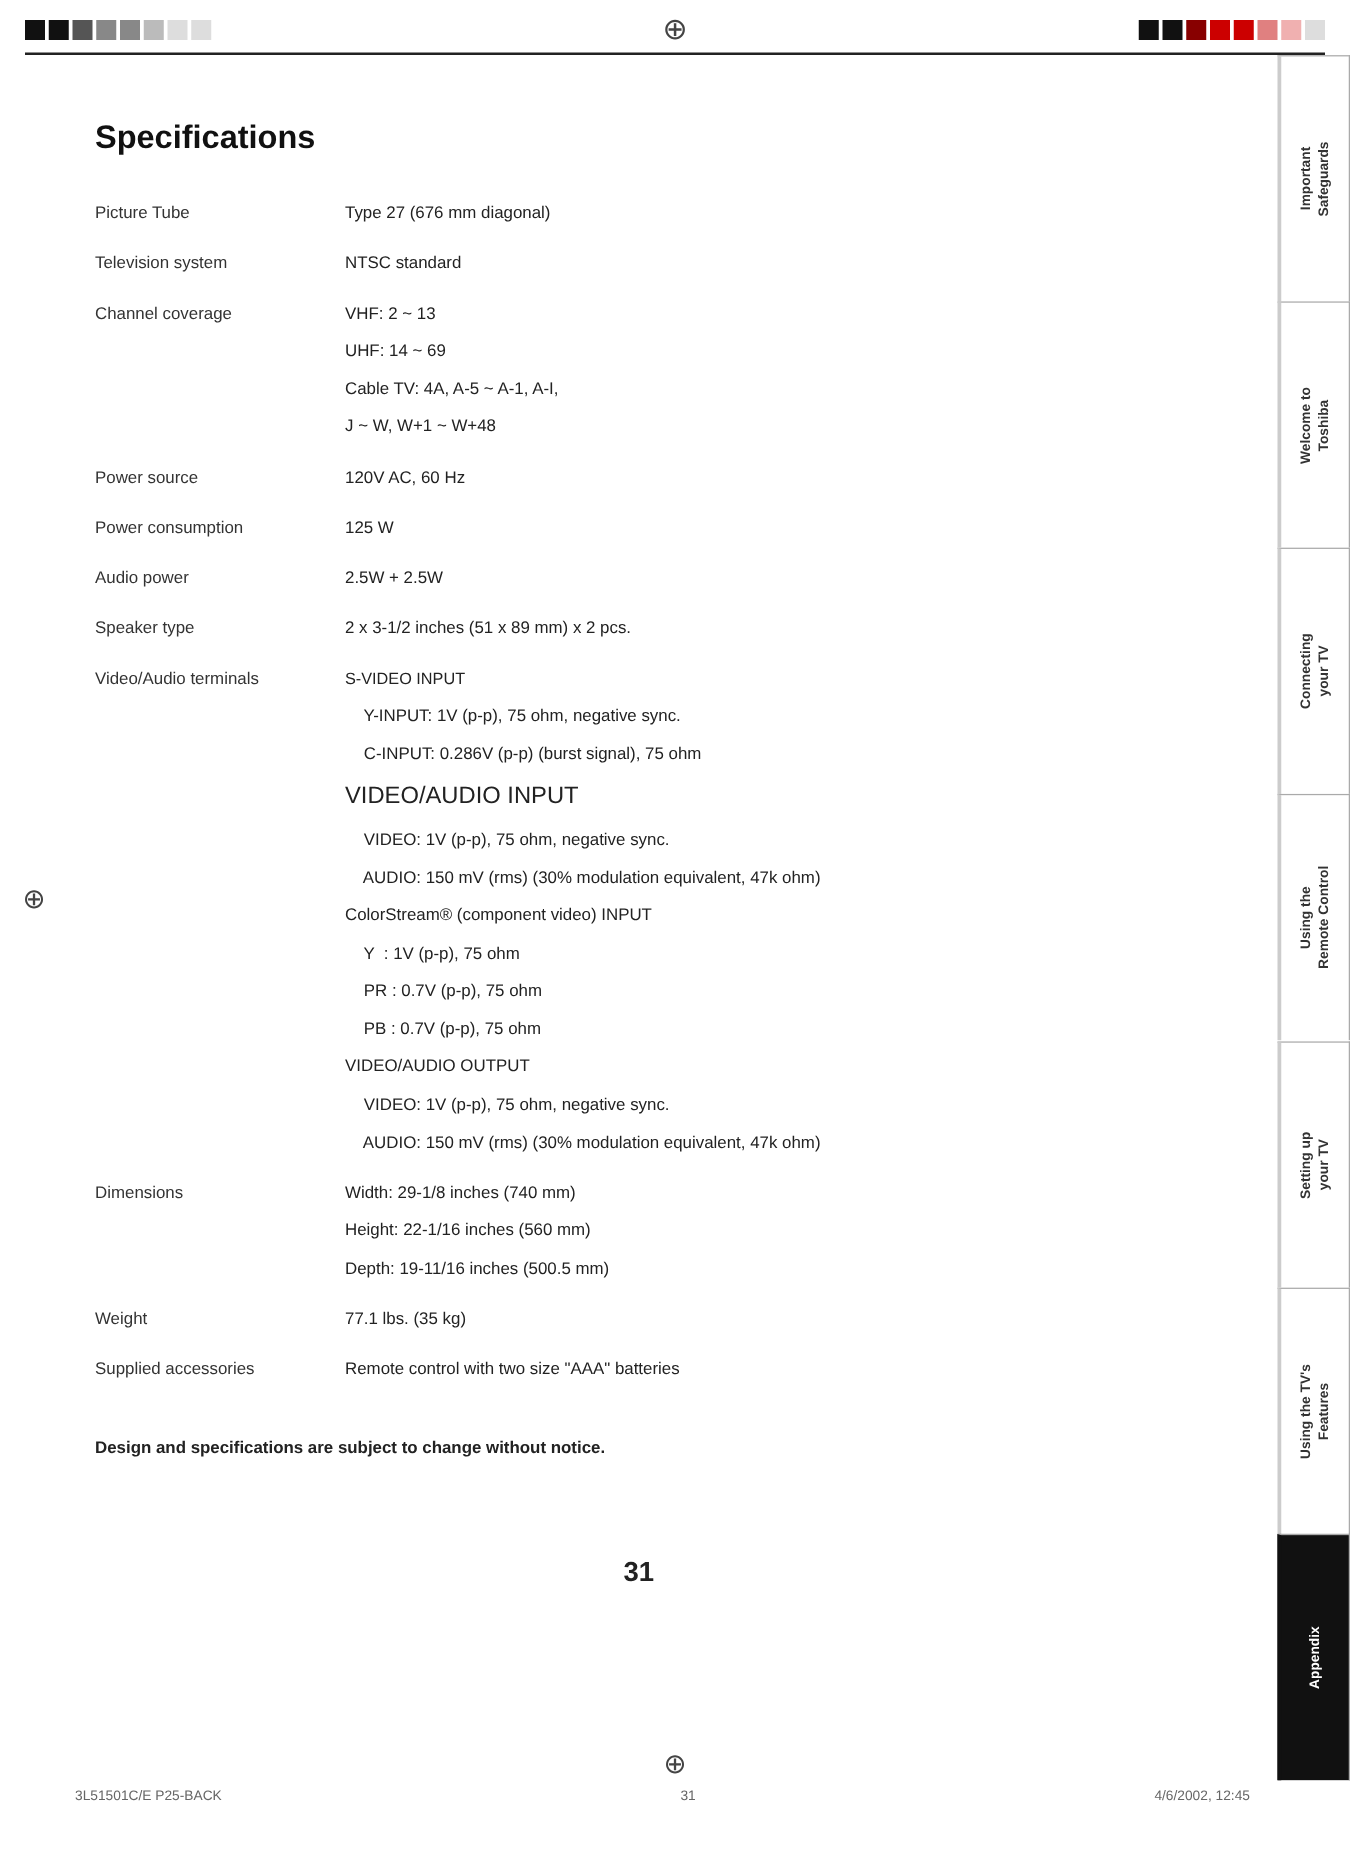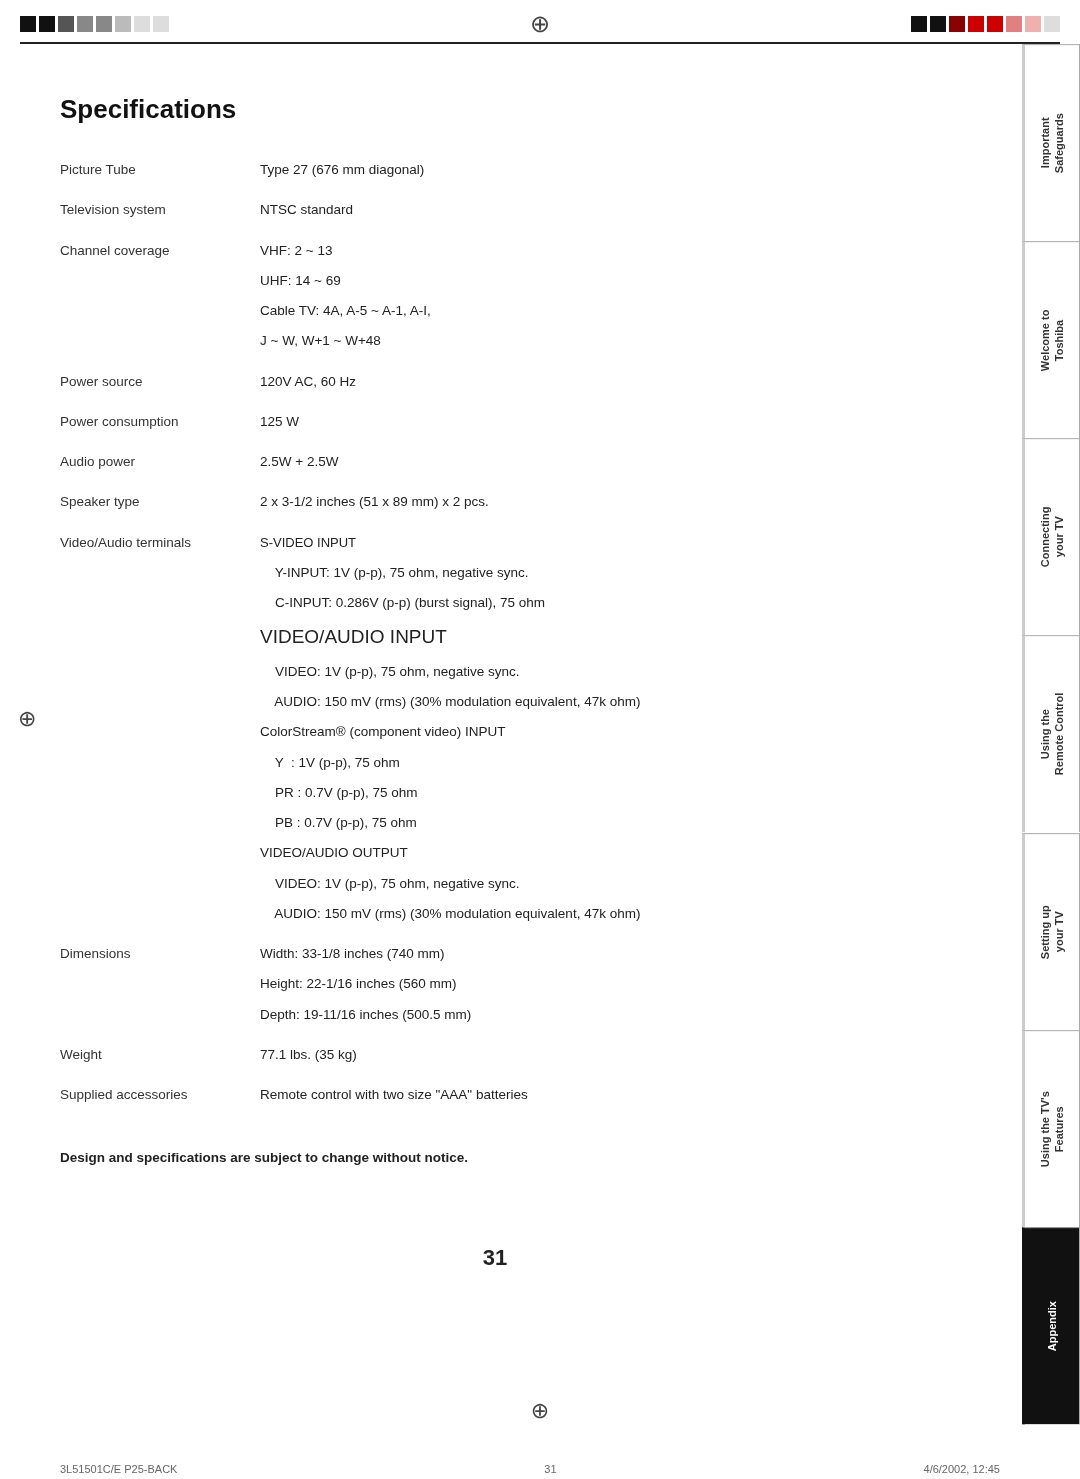--- a/index.html
+++ b/index.html
@@ -18,20 +18,21 @@
     .main-content {
       display: flex;
       padding: 0 0 0 0;
       position: relative;
     }
 
     .page-body {
       flex: 1;
       padding: 40px 30px 40px 60px;
       max-width: 960px;
+      margin-left: 16px;
     }
 
     
     .right-sidebar {
       width: 62px;
       display: flex;
       flex-direction: column;
       gap: 0;
       position: absolute;
       right: 0;
@@ -257,21 +258,21 @@
           </tr>
           <tr>
             <td class="spec-label"></td>
             <td class="spec-value" style="font-family: Arial, Helvetica, sans-serif; font-size: 13.5px; white-space: pre;">    AUDIO: 150 mV (rms) (30% modulation equivalent, 47k ohm)</td>
           </tr>
           <tr>
             <td colspan="2" style="height: 4px;"></td>
           </tr>
           <tr>
             <td class="spec-label">Dimensions</td>
-            <td class="spec-value">Width:    33-1/8 inches (740 mm)</td>
+            <td class="spec-value">Width:    29-1/8 inches (740 mm)</td>
           </tr>
           <tr>
             <td class="spec-label"></td>
             <td class="spec-value">Height:  22-1/16 inches (560 mm)</td>
           </tr>
           <tr>
             <td class="spec-label"></td>
             <td class="spec-value">Depth:   19-11/16 inches (500.5 mm)</td>
           </tr>
           <tr>
@@ -315,17 +316,17 @@
         <div style="writing-mode: vertical-rl; text-orientation: mixed; transform: rotate(180deg); padding: 14px 8px; font-size: 11px; font-weight: bold; display: flex; align-items: center; justify-content: center; text-align: center; flex: 1 1 0%; border-bottom: 1px solid rgb(170, 170, 170); border-left: 1px solid rgb(170, 170, 170); cursor: pointer; line-height: 1.3; white-space: pre; background: rgb(255, 255, 255); color: rgb(51, 51, 51); border-right: 3px solid rgb(204, 204, 204);">Using the TV's
 Features</div>
         <div style="writing-mode: vertical-rl; text-orientation: mixed; transform: rotate(180deg); padding: 14px 8px; font-size: 11px; font-weight: bold; display: flex; align-items: center; justify-content: center; text-align: center; flex: 1 1 0%; border-bottom: 1px solid rgb(170, 170, 170); border-left: 1px solid rgb(170, 170, 170); cursor: pointer; line-height: 1.3; white-space: pre; background: rgb(17, 17, 17); color: rgb(255, 255, 255); border-right: 3px solid rgb(17, 17, 17);">Appendix</div>
       </div>
   </div>
 
 </div>
 
 <div style="position:absolute; bottom:55px; left:50%; transform:translateX(-50%); font-size:22px; color:#444;">⊕</div>
 
-<div style="position:absolute; bottom:4px; left:60px; right:80px; display:flex; justify-content:space-between; font-size:11px; color:#666;">
+<div style="position:absolute; bottom:36px; left:60px; right:80px; display:flex; justify-content:space-between; font-size:11px; color:#666;">
   <span>3L51501C/E P25-BACK</span>
   <span>31</span>
   <span>4/6/2002, 12:45</span>
 </div>
 
 </body></html>

